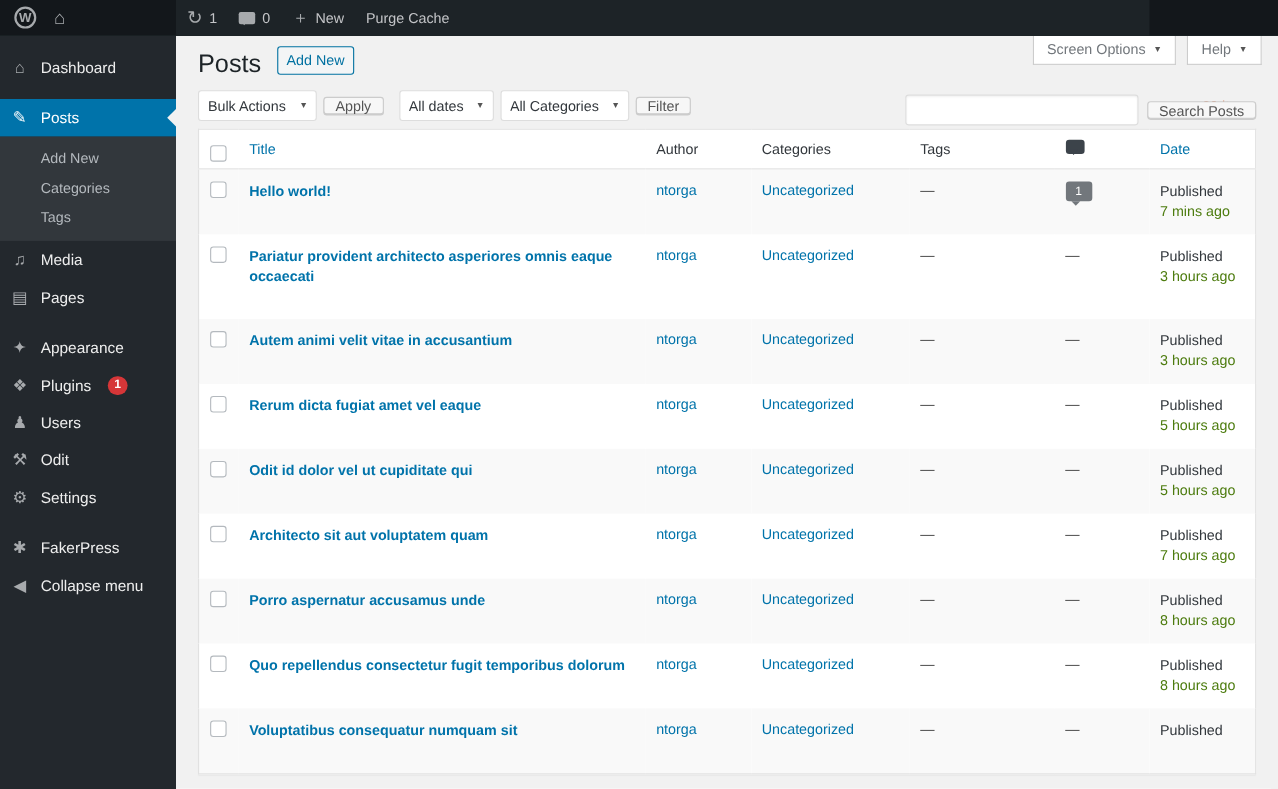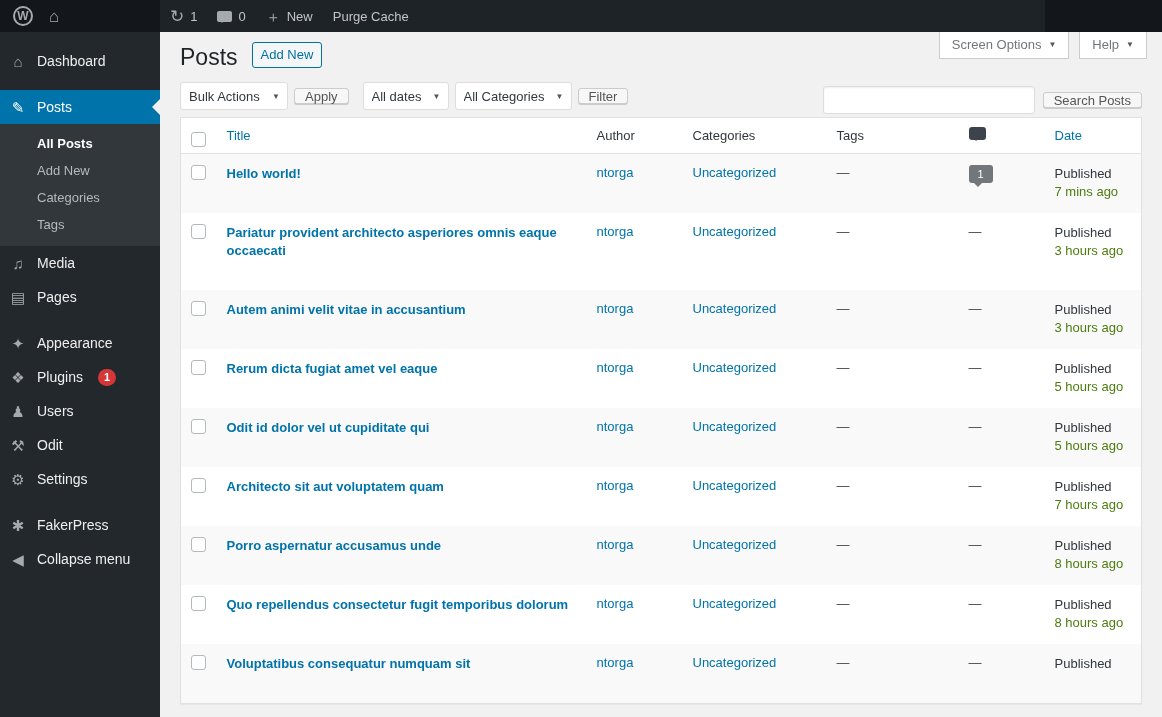--- a/index.html
+++ b/index.html
@@ -191,21 +191,20 @@
           <span class="menu-label">Dashboard</span>
         </div>
       </div>
       <div class="menu-group">
         <div class="menu-item active">
           <span class="menu-icon">✎</span>
           <span class="menu-label">Posts</span>
           <span class="menu-arrow"></span>
         </div>
         <div class="submenu">
-          <a class="current">All Posts</a>
           <a>Add New</a>
           <a>Categories</a>
           <a>Tags</a>
         </div>
         <div class="menu-item">
           <span class="menu-icon">♫</span>
           <span class="menu-label">Media</span>
         </div>
         <div class="menu-item">
           <span class="menu-icon">▤</span>

